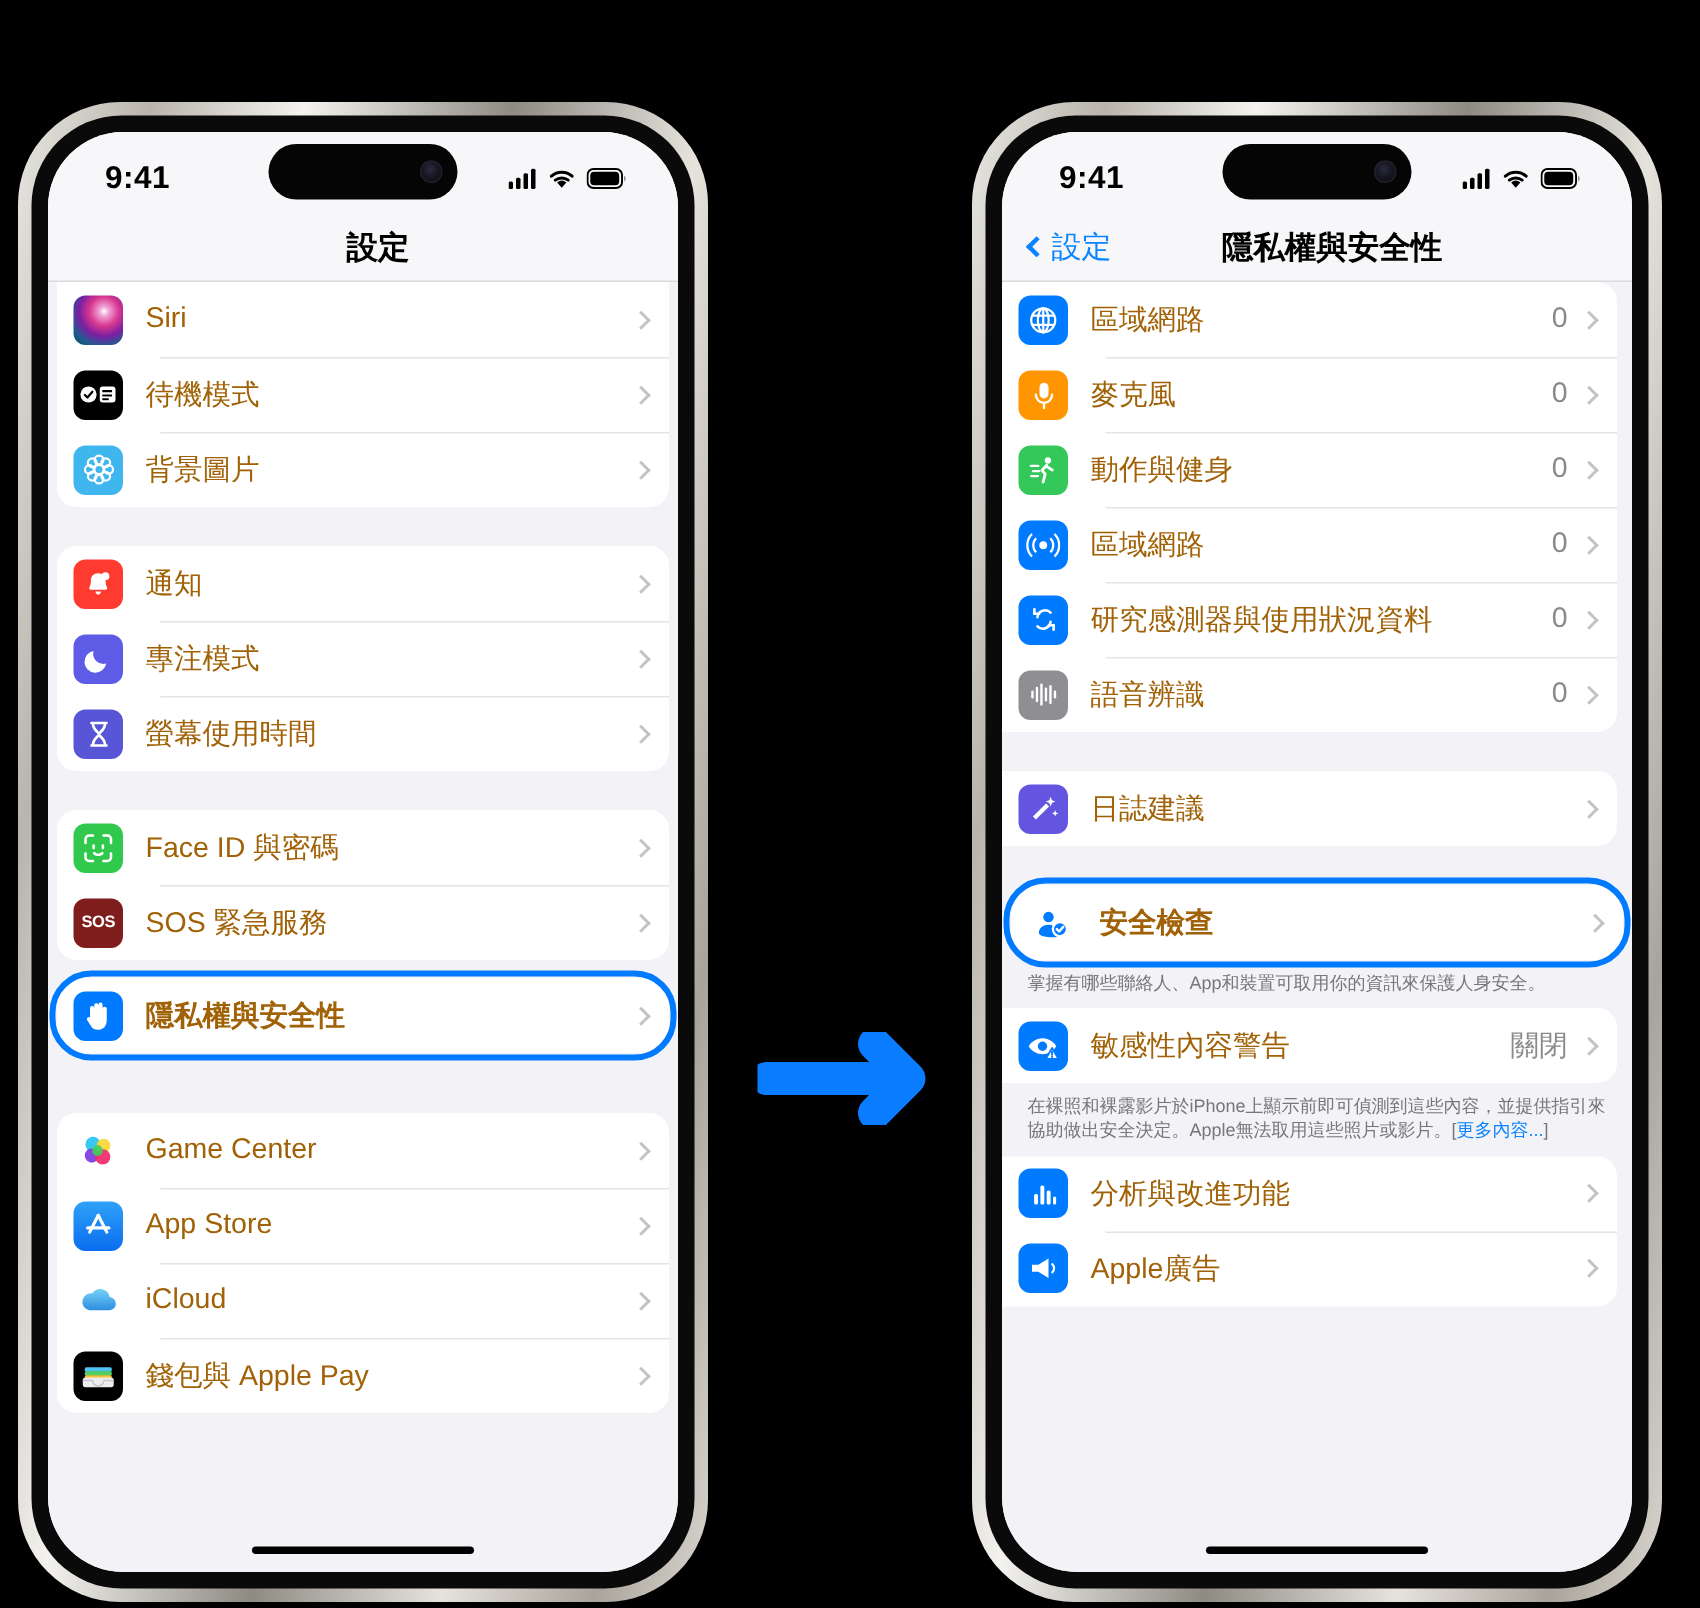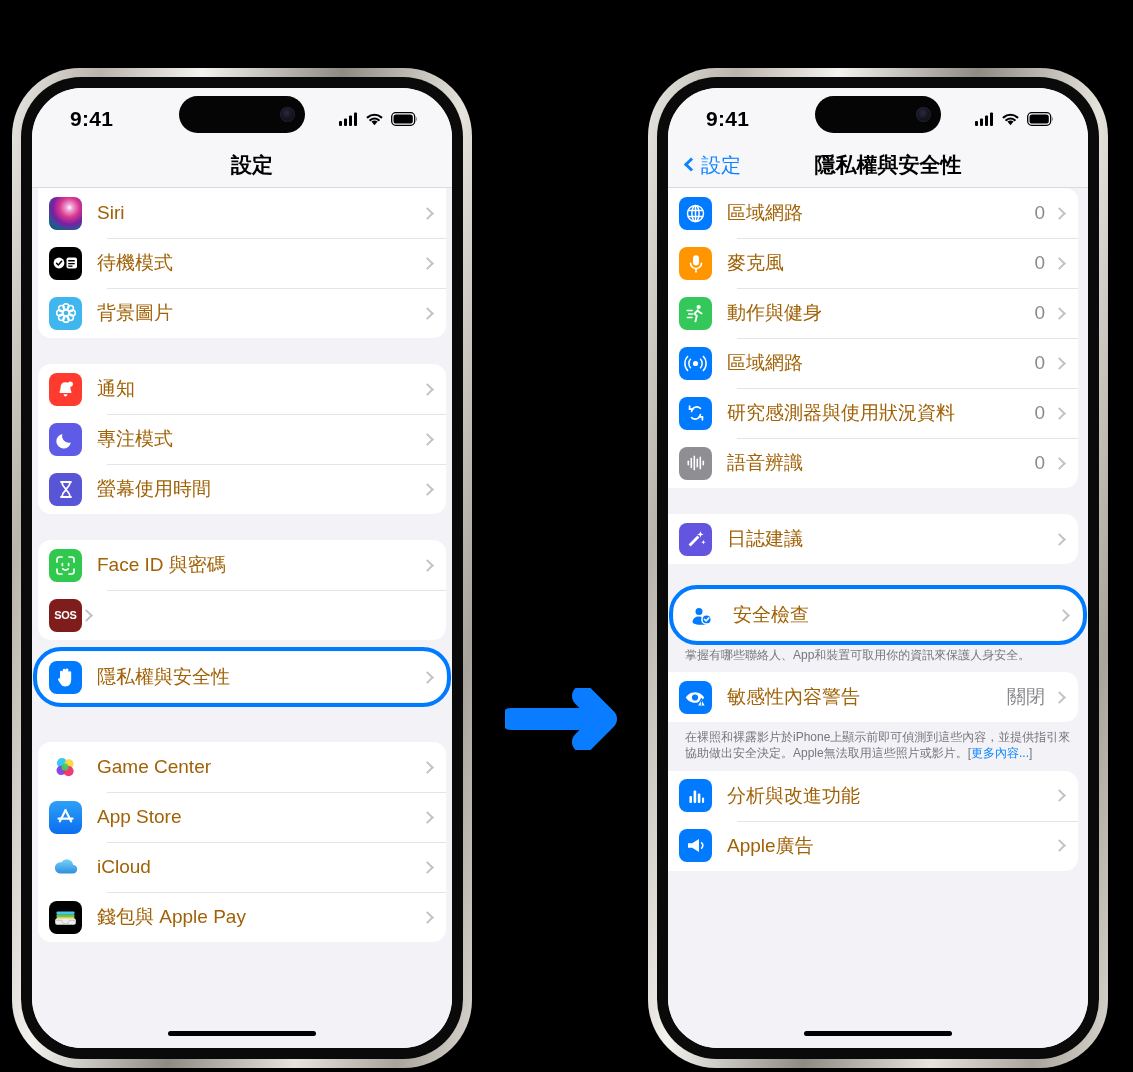--- a/index.html
+++ b/index.html
@@ -120,21 +120,21 @@
     white-space: nowrap; flex: 1;
   }
   .row-value { font-size: 19px; color: #8a8a8e; margin-right: 10px; }
   .chev {
     width: 9px; height: 9px; flex: none;
     border-top: 2.6px solid #c2c2c7; border-right: 2.6px solid #c2c2c7;
     transform: rotate(45deg); margin-right: 14px;
   }
 
   
-  .hl-wrap { position: relative; margin: 0 6px; }
+  .hl-wrap { position: relative; margin: 0 6px; font-weight: bold; }
   .hl-wrap .card { margin: 0; }
   .hl-ring {
     position: absolute; left: -5px; right: -5px; top: -5px; bottom: -5px;
     border: 4px solid #007aff; border-radius: 28px; pointer-events: none;
   }
   .hl-wrap .row { border-radius: 24px; background: #fff; }
 
   .footnote {
     font-size: 12px; color: #76767c; line-height: 1.35;
     padding: 7px 16px 9px 17px;
@@ -300,20 +300,21 @@
                       <path d="M8.4 9.6v1.8M14.6 9.6v1.8"></path>
                       <path d="M8.8 14.8a4 4 0 0 0 5.4 0"></path>
                     </g>
                   </svg>
             </div>
             <div class="row-label">Face ID 與密碼</div>
             <div class="chev"></div>
           </div>
           <div class="row">
             <div class="row-icon ic-sos">SOS</div>
+            <div class="row-label">SOS 緊急服務</div>
             <div class="chev"></div>
           </div>
         </div>
 
         <div class="gap-sm"></div>
 
         <div class="hl-wrap">
           <div class="card">
             <div class="row">
               <div class="row-icon ic-privacy">

